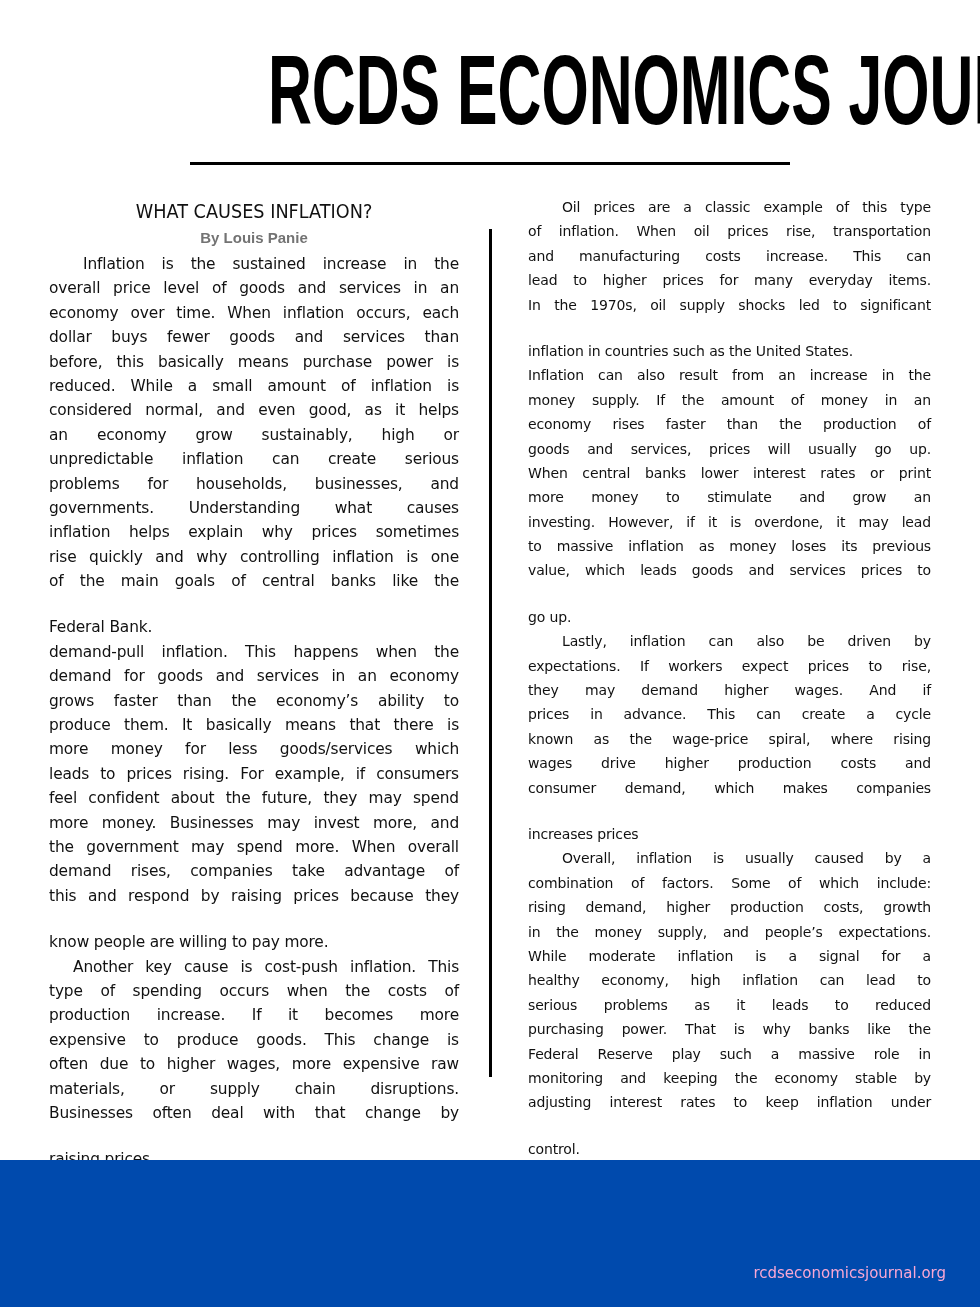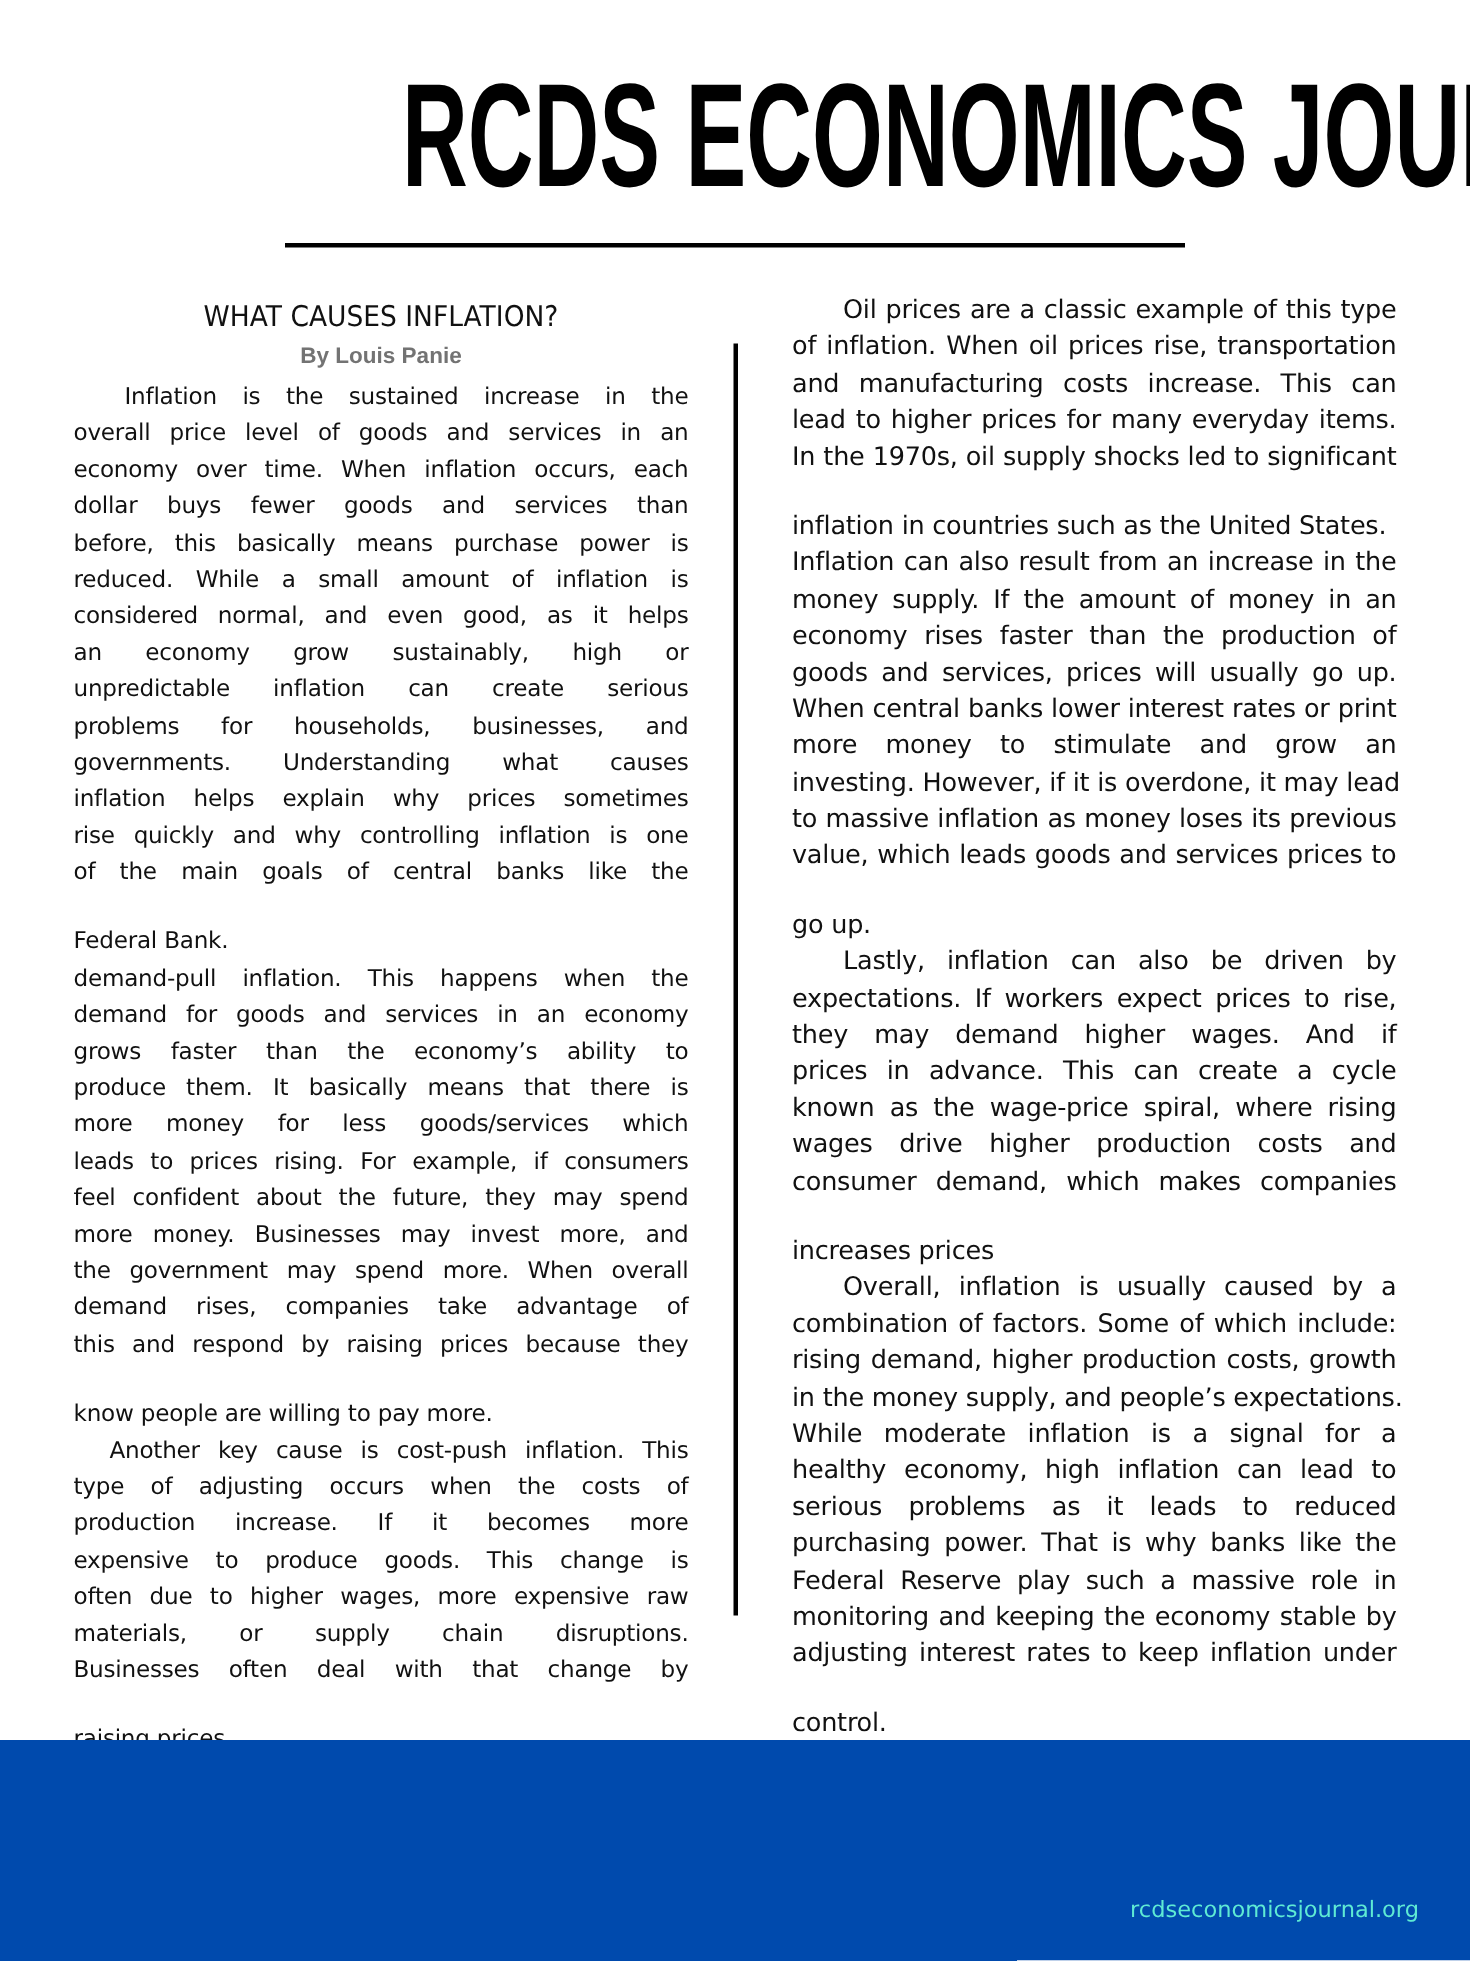--- a/index.html
+++ b/index.html
@@ -91,21 +91,21 @@
       text-align-last: left;
       margin-top: 22px;
     }
     .line.indent {
       padding-left: 34px;
     }
     .line.indent-sm {
       padding-left: 24px;
     }
     .col-right .line {
-      font-size: 17px;
+      font-size: 14px;
     }
     .divider {
       position: absolute;
       left: 489px;
       top: 229px;
       width: 3px;
       height: 848px;
       background: #000000;
     }
     .footer {
@@ -115,21 +115,21 @@
       width: 980px;
       height: 147px;
       background: #004aad;
     }
     .footer-url {
       position: absolute;
       right: 34px;
       top: 104px;
       font-family: "DejaVu Sans", sans-serif;
       font-size: 15px;
-      color: #5eead4;
+      color: #f9a8d4;
       letter-spacing: 0px;
     }
   </style>
 </head>
 <body>
 
 <header>
   <div class="masthead">
     <span class="masthead-title">RCDS ECONOMICS JOURNAL</span>
   </div>
@@ -162,21 +162,21 @@
         <span class="line">produce them. It basically means that there is</span>
         <span class="line">more money for less goods/services which</span>
         <span class="line">leads to prices rising. For example, if consumers</span>
         <span class="line">feel confident about the future, they may spend</span>
         <span class="line">more money. Businesses may invest more, and</span>
         <span class="line">the government may spend more. When overall</span>
         <span class="line">demand rises, companies take advantage of</span>
         <span class="line">this and respond by raising prices because they</span>
         <span class="line last">know people are willing to pay more.</span>
         <span class="line indent-sm">Another key cause is cost-push inflation. This</span>
-        <span class="line">type of adjusting occurs when the costs of</span>
+        <span class="line">type of spending occurs when the costs of</span>
         <span class="line">production increase. If it becomes more</span>
         <span class="line">expensive to produce goods. This change is</span>
         <span class="line">often due to higher wages, more expensive raw</span>
         <span class="line">materials, or supply chain disruptions.</span>
         <span class="line">Businesses often deal with that change by</span>
         <span class="line last">raising prices.</span>
       </div>
   </section>
 
   <div class="divider"></div>

